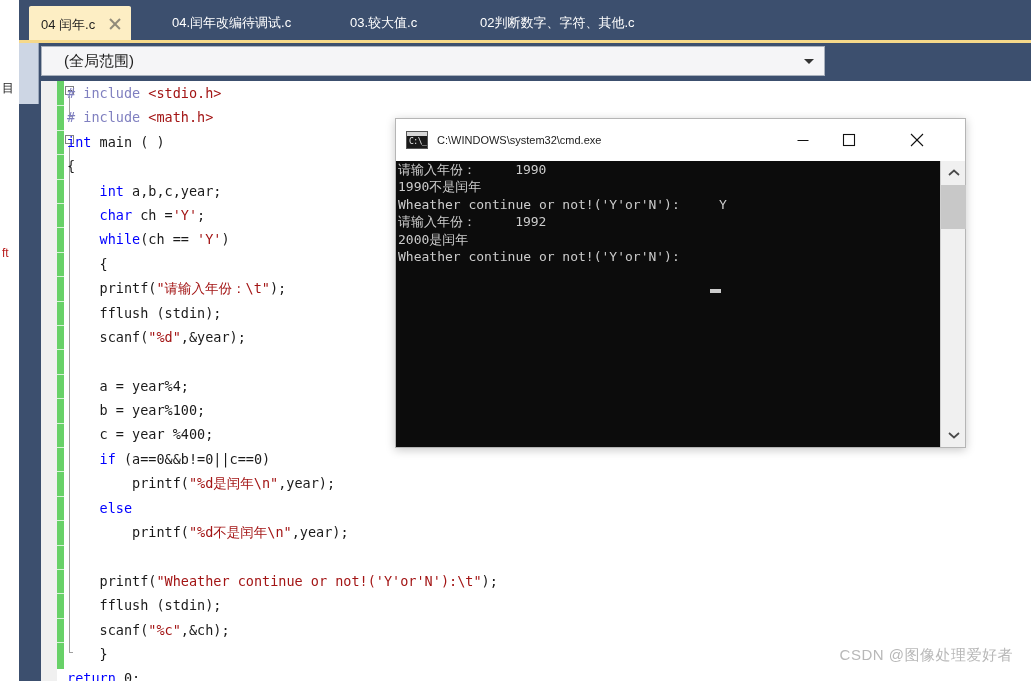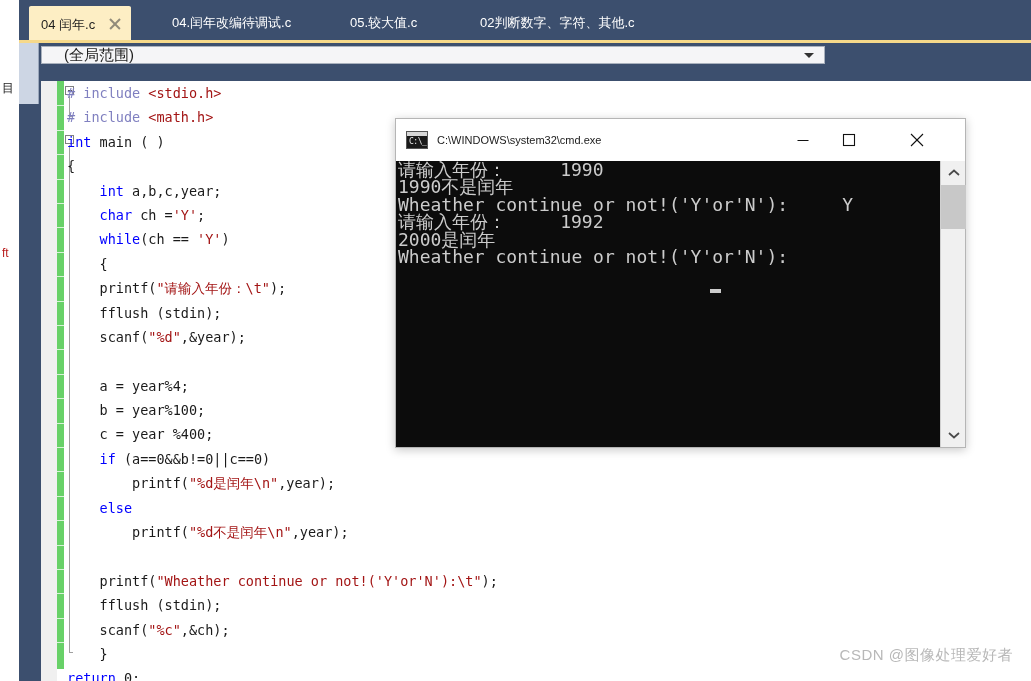--- a/index.html
+++ b/index.html
@@ -111,21 +111,21 @@
     position: absolute;
     left: 19px; top: 40px;
     width: 1012px; height: 3px;
     background: #f6d98a;
   }
 
   
   #nav-bar {
     position: absolute;
     left: 41px; top: 46px;
-    width: 990px; height: 18px;
+    width: 990px; height: 30px;
     display: flex;
     align-items: stretch;
   }
   #scope-combo {
     position: relative;
     width: 784px;
     background: #f5f5f7;
     border: 1px solid #a9b1bd;
     box-sizing: border-box;
     display: flex;
@@ -333,21 +333,21 @@
     position: absolute;
     left: 0; top: 42px;
     right: 0; bottom: 0;
     background: #0c0c0c;
     overflow: hidden;
   }
   #console-text {
     position: absolute;
     left: 2px; top: 0px;
     font-family: "DejaVu Sans Mono", "Liberation Mono", monospace;
-    font-size: 18px;
+    font-size: 13px;
     line-height: 17.4px;
     color: #cccccc;
     white-space: pre;
   }
   #console-cursor {
     position: absolute;
     left: 314px; top: 128px;
     width: 11px; height: 4px;
     background: #cccccc;
   }
@@ -406,21 +406,21 @@
     <div class="tab active" style="left:10px;">
       <span class="tab-title">04 闰年.c</span>
       <span class="tab-close"></span>
     </div>
 
     <div class="tab inactive" style="left:153px;">
       <span class="tab-title">04.闰年改编待调试.c</span>
     </div>
 
     <div class="tab inactive" style="left:331px;">
-      <span class="tab-title">05.较大值.c</span>
+      <span class="tab-title">03.较大值.c</span>
     </div>
 
     <div class="tab inactive" style="left:461px;">
       <span class="tab-title">02判断数字、字符、其他.c</span>
     </div>
 
   </div>
   <div id="tab-underline"></div>
 
   <div id="nav-bar">

